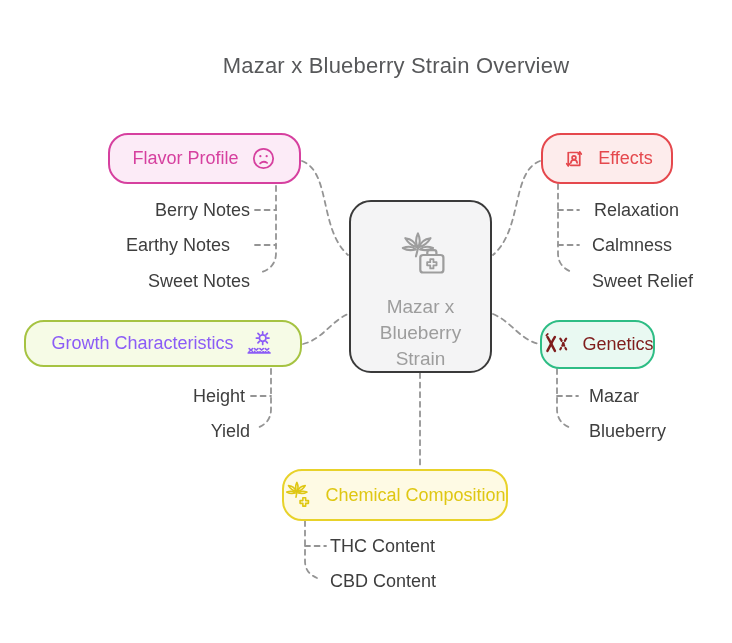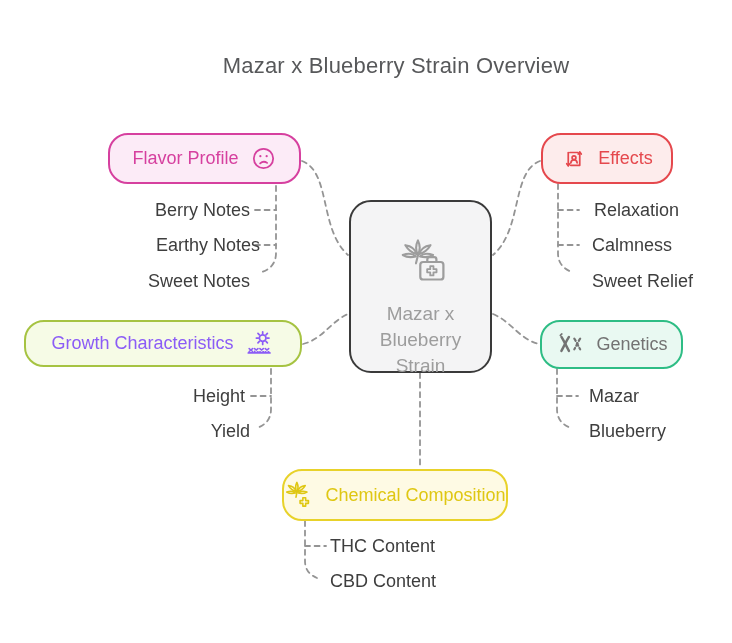--- a/index.html
+++ b/index.html
@@ -15,37 +15,37 @@
   #connectors path{fill:none;stroke:#949494;stroke-width:1.8;stroke-dasharray:5 4.6;stroke-linecap:round;}
   .box{
     position:absolute;display:flex;align-items:center;justify-content:center;gap:11px;
     border:2px solid;border-radius:20px;box-sizing:border-box;z-index:2;
     font-size:18px;white-space:nowrap;cursor:default;
   }
   .box .icon svg{display:block;}
   #box-flavor  {left:108px;top:133px;width:193px;height:51px;color:#d6409f;background:#fcebf7;border-color:#d6409f;}
   #box-effects {left:541px;top:133px;width:132px;height:51px;color:#e5484d;background:#fdecec;border-color:#e5484d;}
   #box-growth  {left:24px; top:320px;width:278px;height:47px;color:#8b5cf6;background:#f6fbe6;border-color:#a6c342;}
-  #box-genetics{left:540px;top:320px;width:143px;height:49px;color:#737373;background:#e9f9f2;border-color:#2ebd85;}
+  #box-genetics{left:540px;top:320px;width:115px;height:49px;color:#7f1d1d;background:#e9f9f2;border-color:#2ebd85;}
   #box-chemical{left:282px;top:469px;width:226px;height:52px;color:#dfc713;background:#fefae4;border-color:#e8d22a;}
   #center-node{
     position:absolute;left:349px;top:200px;width:143px;height:173px;box-sizing:border-box;
     border:2px solid #3a3a3a;border-radius:22px;background:#f4f4f5;z-index:2;
-    display:flex;flex-direction:column;align-items:center;padding-top:32px;cursor:default;
+    display:flex;flex-direction:column;align-items:center;padding-top:25px;cursor:default;
   }
   #center-node .center-text{
     margin-top:7px;text-align:center;font-size:19px;line-height:26px;color:#9d9d9d;
   }
   .leaf{
     position:absolute;z-index:2;font-size:18px;line-height:23px;color:#3e3e3e;
     white-space:nowrap;cursor:default;
   }
   .leaf.ra{text-align:right;}
   #leaf-berry {right:482px;top:199px;}
-  #leaf-earthy{right:472px;top:234px;}
+  #leaf-earthy{right:502px;top:234px;}
   #leaf-sweet {right:482px;top:270px;}
   #leaf-height{right:487px;top:385px;}
   #leaf-yield {right:482px;top:420px;}
   #leaf-relax {left:594px;top:199px;}
   #leaf-calm  {left:592px;top:234px;}
   #leaf-stress{left:592px;top:270px;}
   #leaf-mazar {left:589px;top:385px;}
   #leaf-blueberry{left:589px;top:420px;}
   #leaf-thc{left:330px;top:535px;}
   #leaf-cbd{left:330px;top:570px;text-align:center;}

